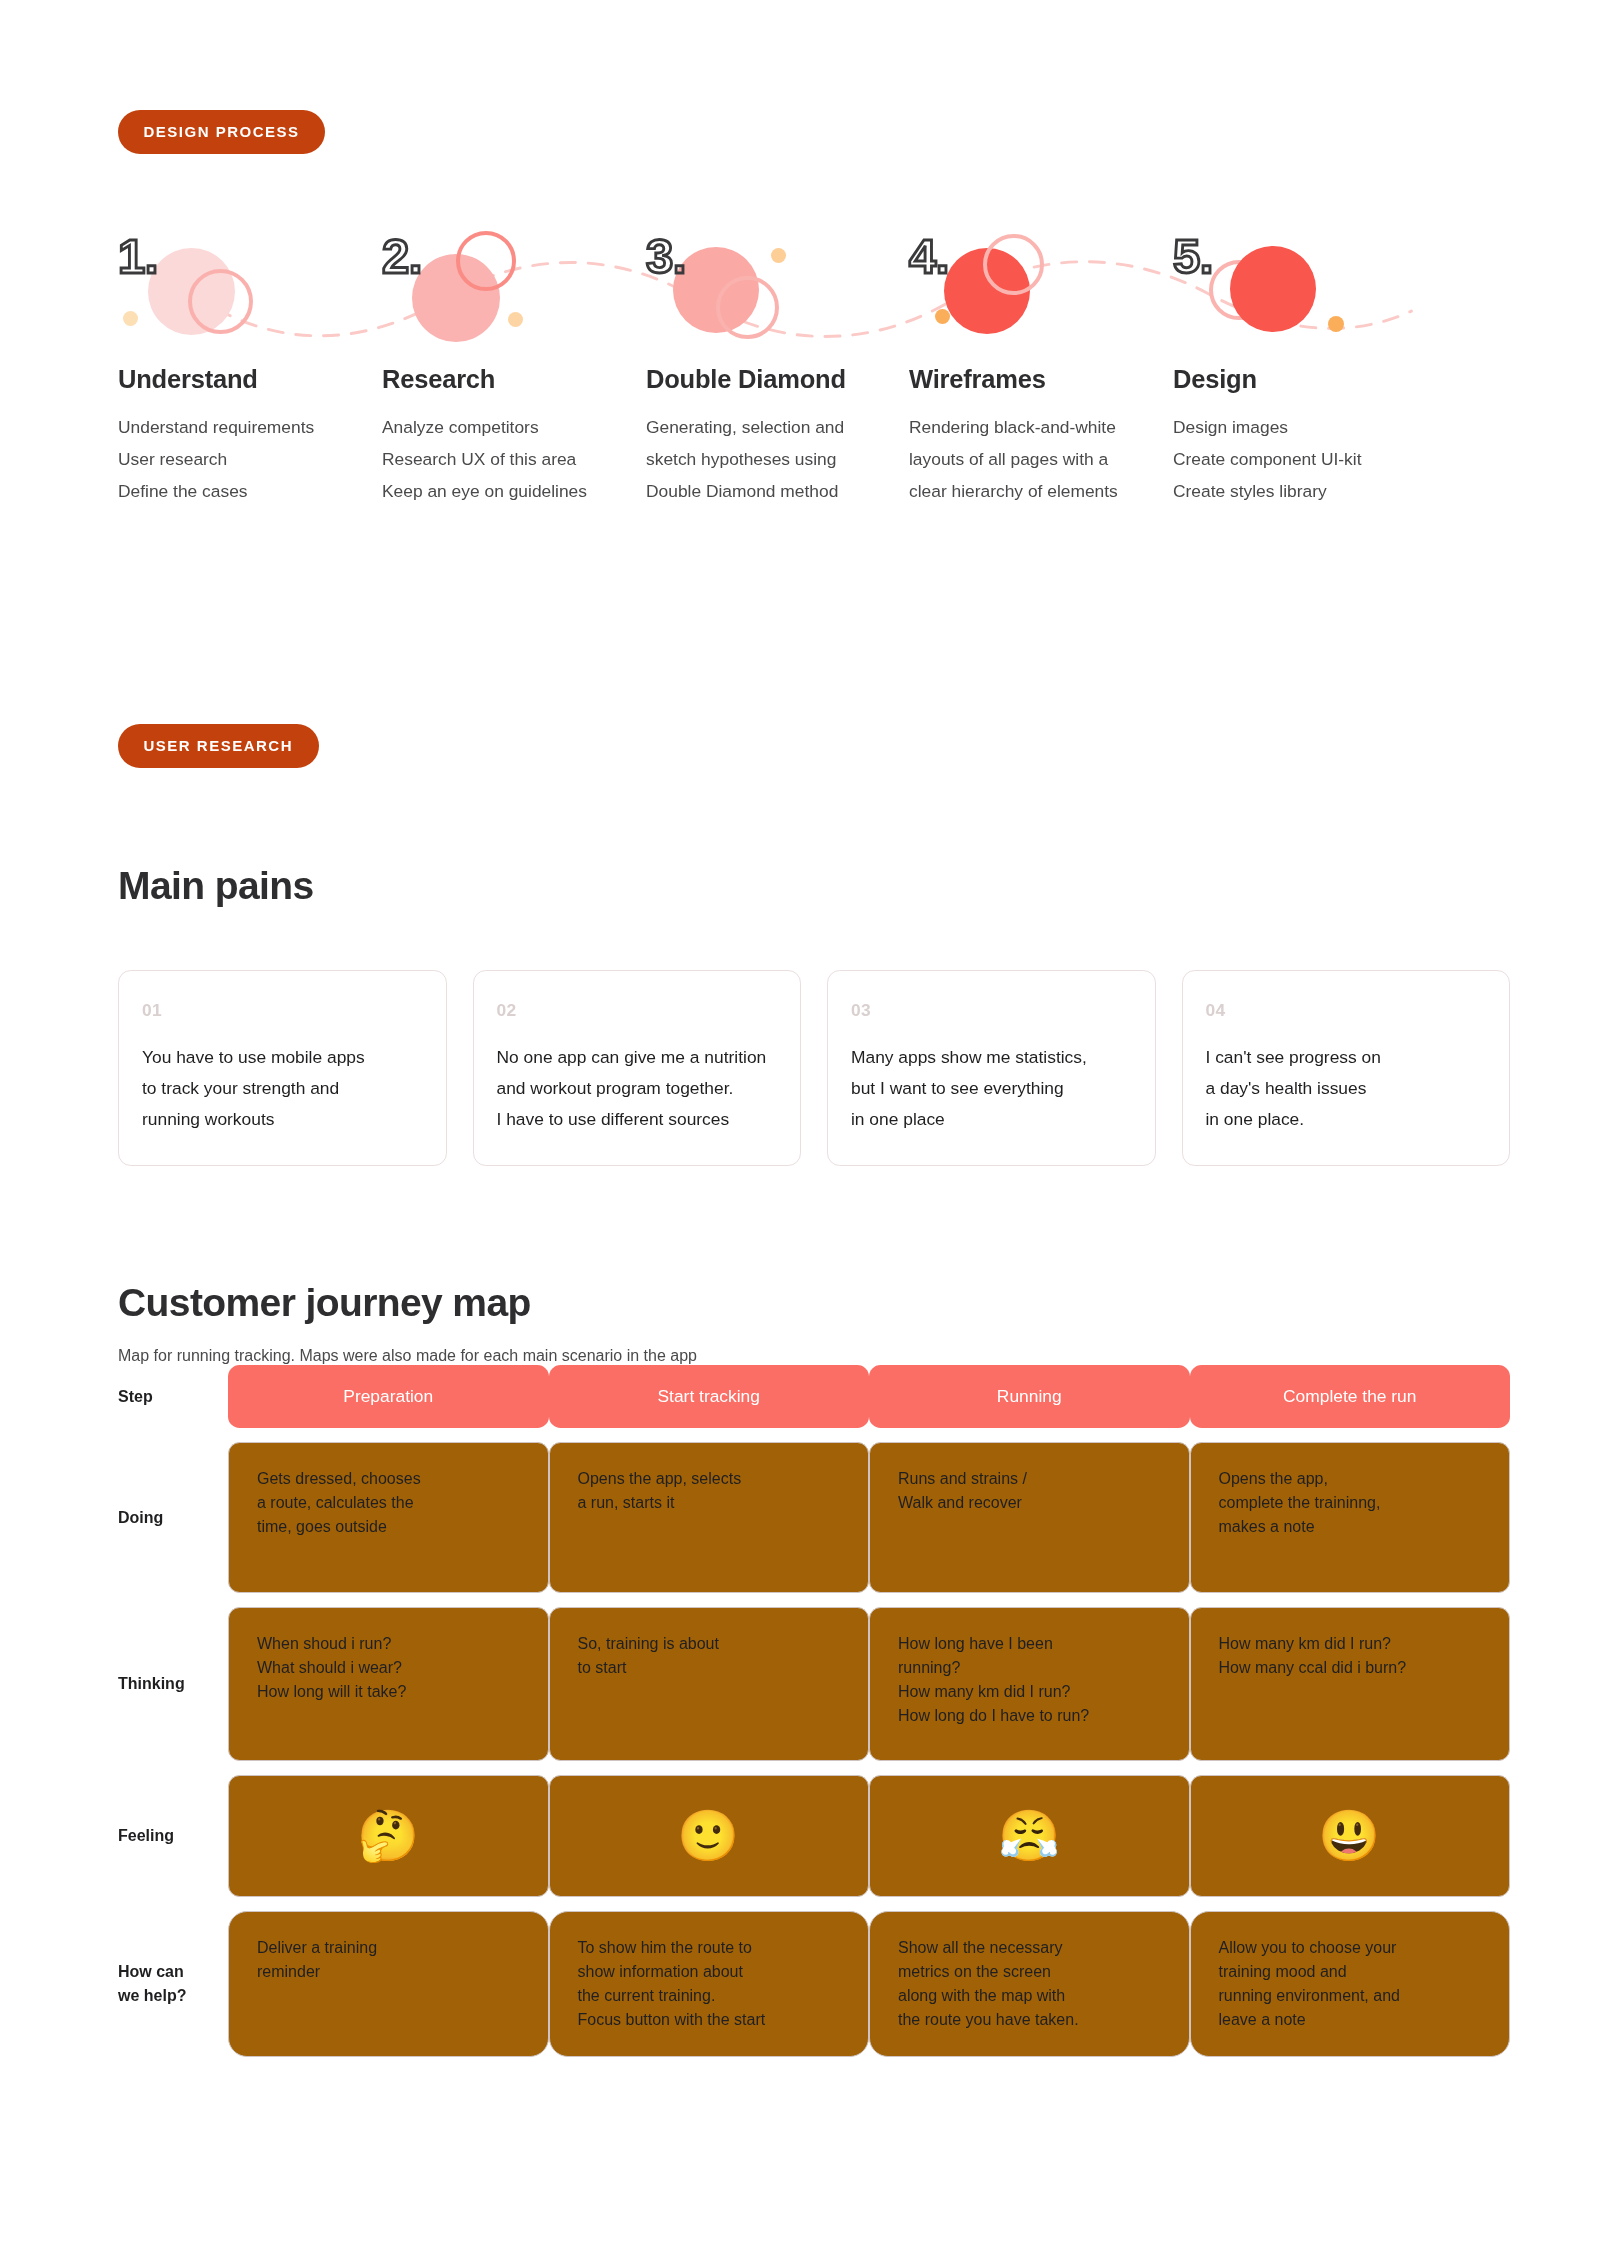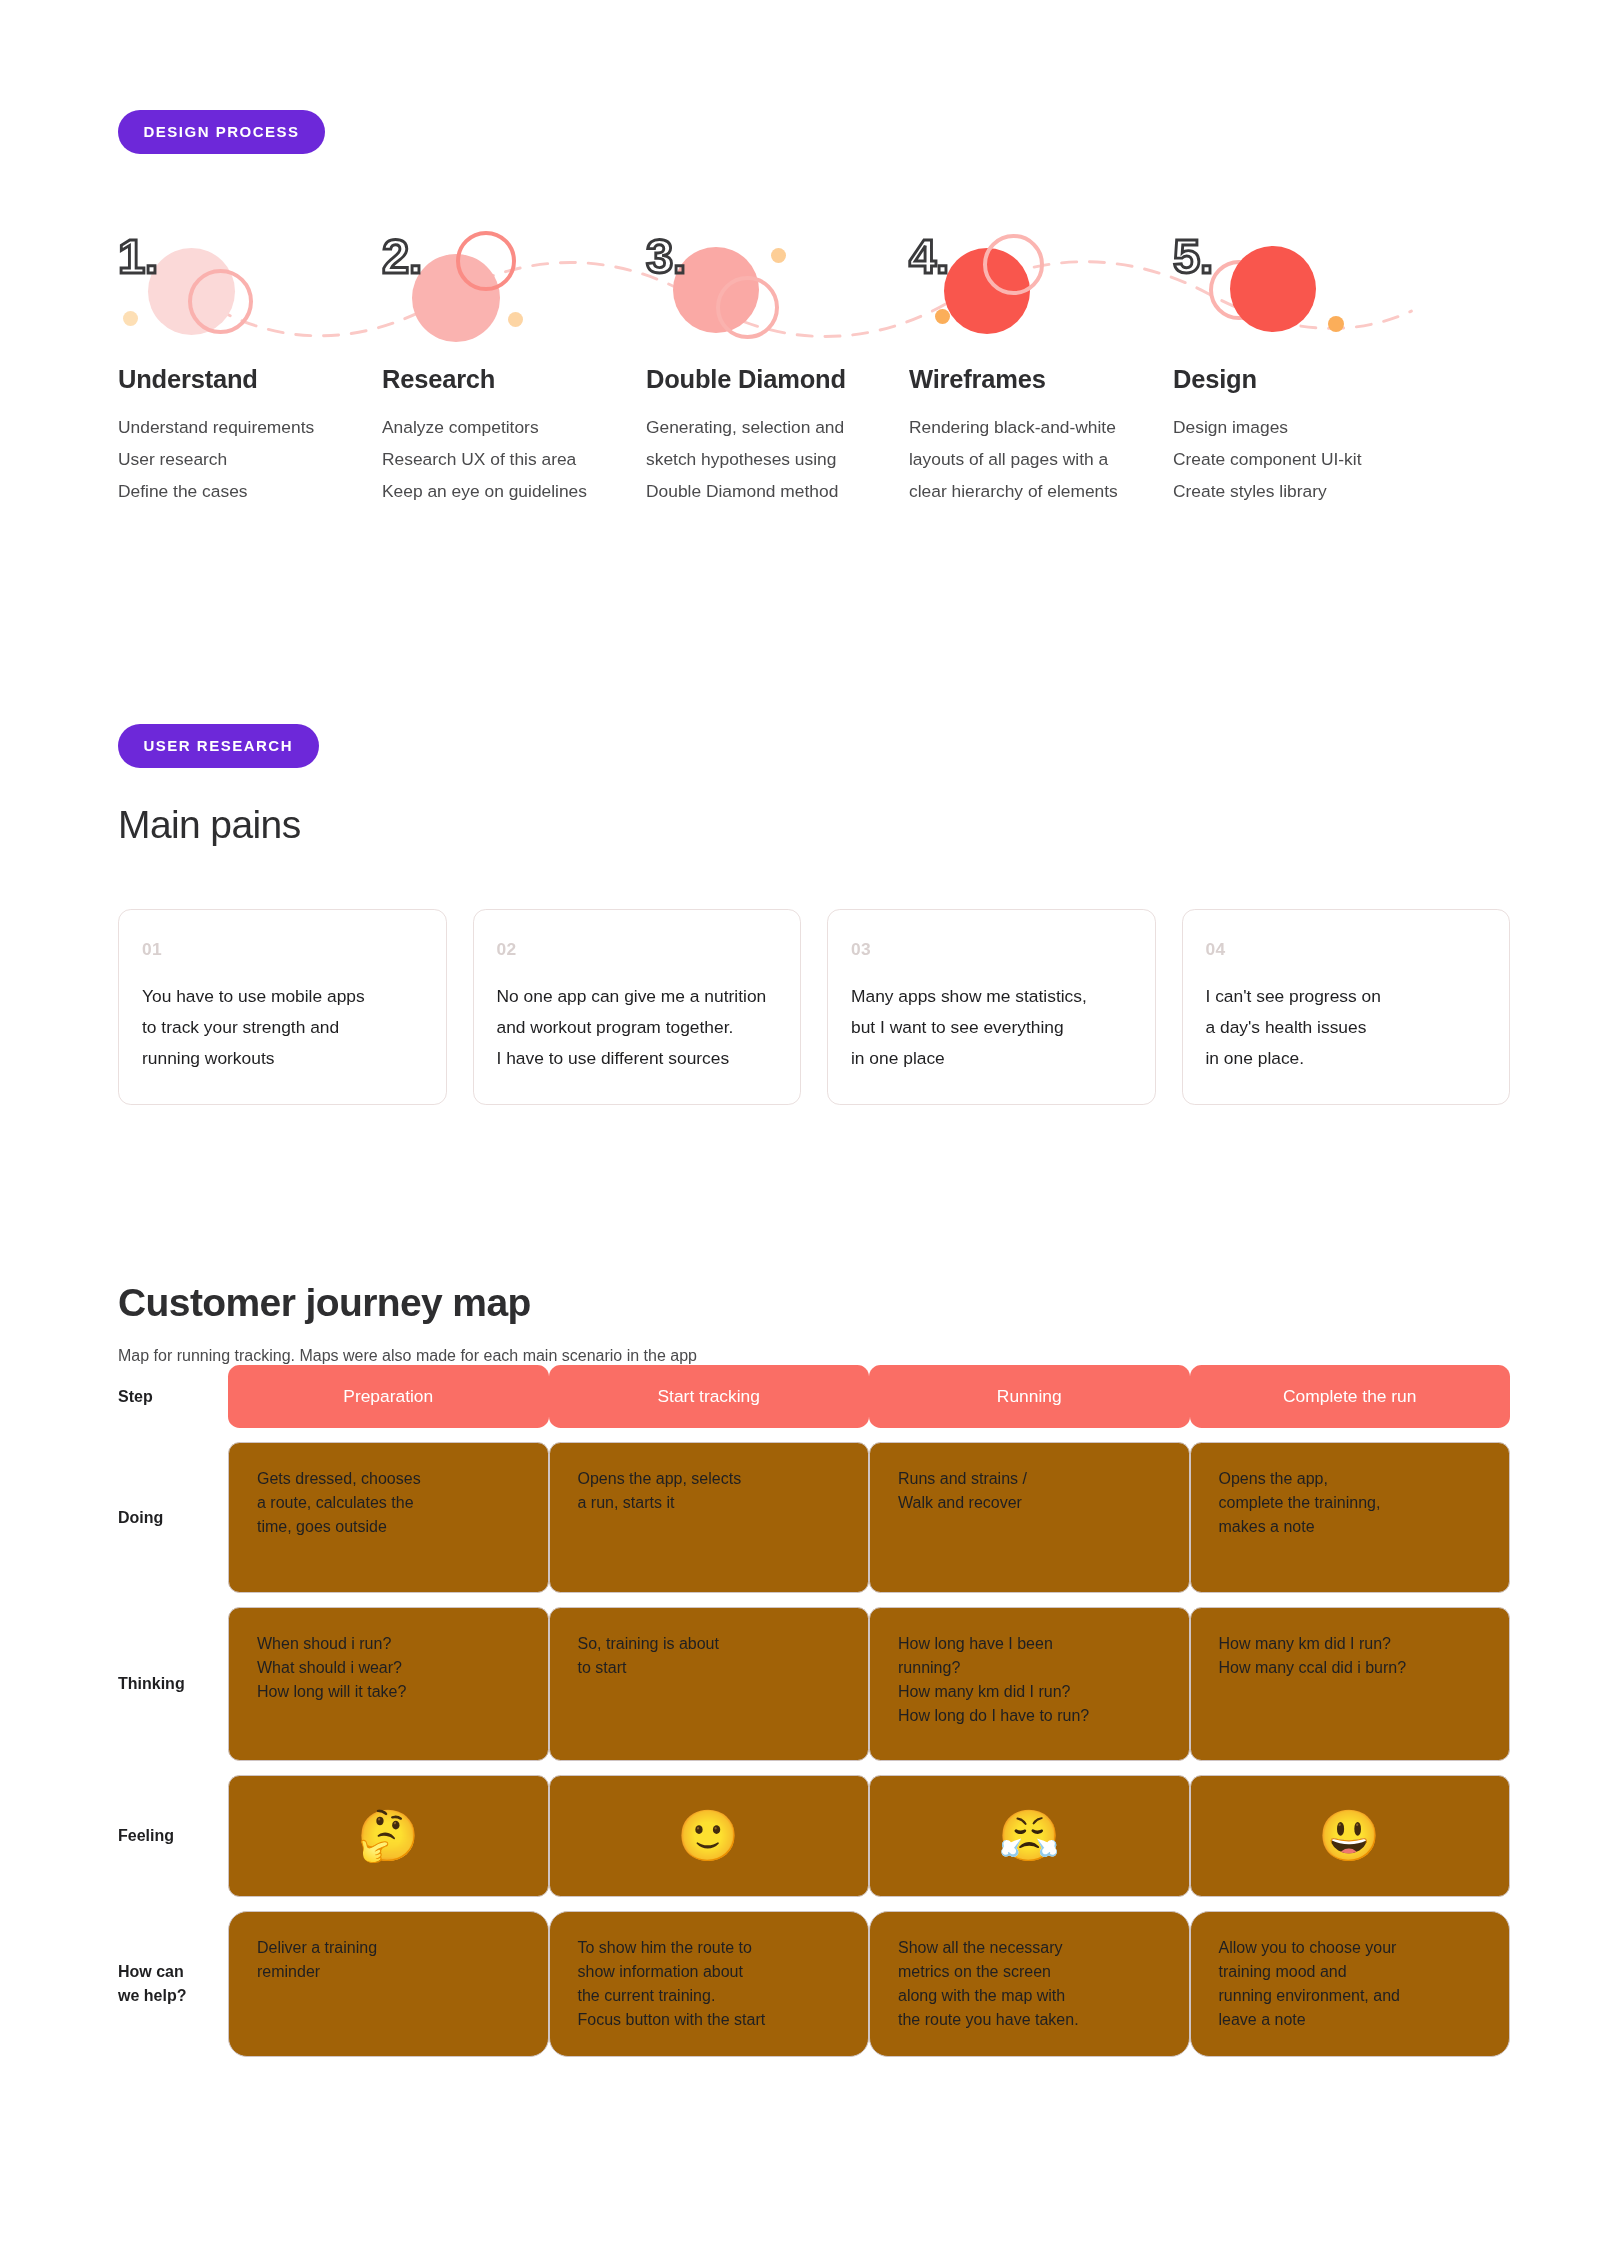--- a/index.html
+++ b/index.html
@@ -15,21 +15,21 @@
     width: 1623px;
     height: 2261px;
     overflow: hidden;
   }
 
   
   .badge {
     display: inline-flex;
     align-items: center;
     justify-content: center;
-    background: #6d28d9;
+    background: #c2410c;
     color: #ffffff;
     border-radius: 28px;
     font-size: 15px;
     font-weight: 700;
     letter-spacing: 1.5px;
     padding: 12.8px 25.5px 14px 25.5px;
     white-space: nowrap;
   }
 
   
@@ -109,23 +109,23 @@
 
   
   .user-research {
     position: absolute;
     left: 118px;
     top: 724px;
     width: 1392px;
   }
   .mp-title {
     font-size: 39px;
-    font-weight: 400;
+    font-weight: 700;
     color: #2E2E30;
-    margin-top: 35px;
+    margin-top: 96px;
     letter-spacing: -0.6px;
   }
   .pain-row {
     display: flex;
     gap: 26px;
     margin-top: 62px;
   }
   .pain-card {
     flex: 1 1 0;
     border: 1.2px solid #EADFDE;

